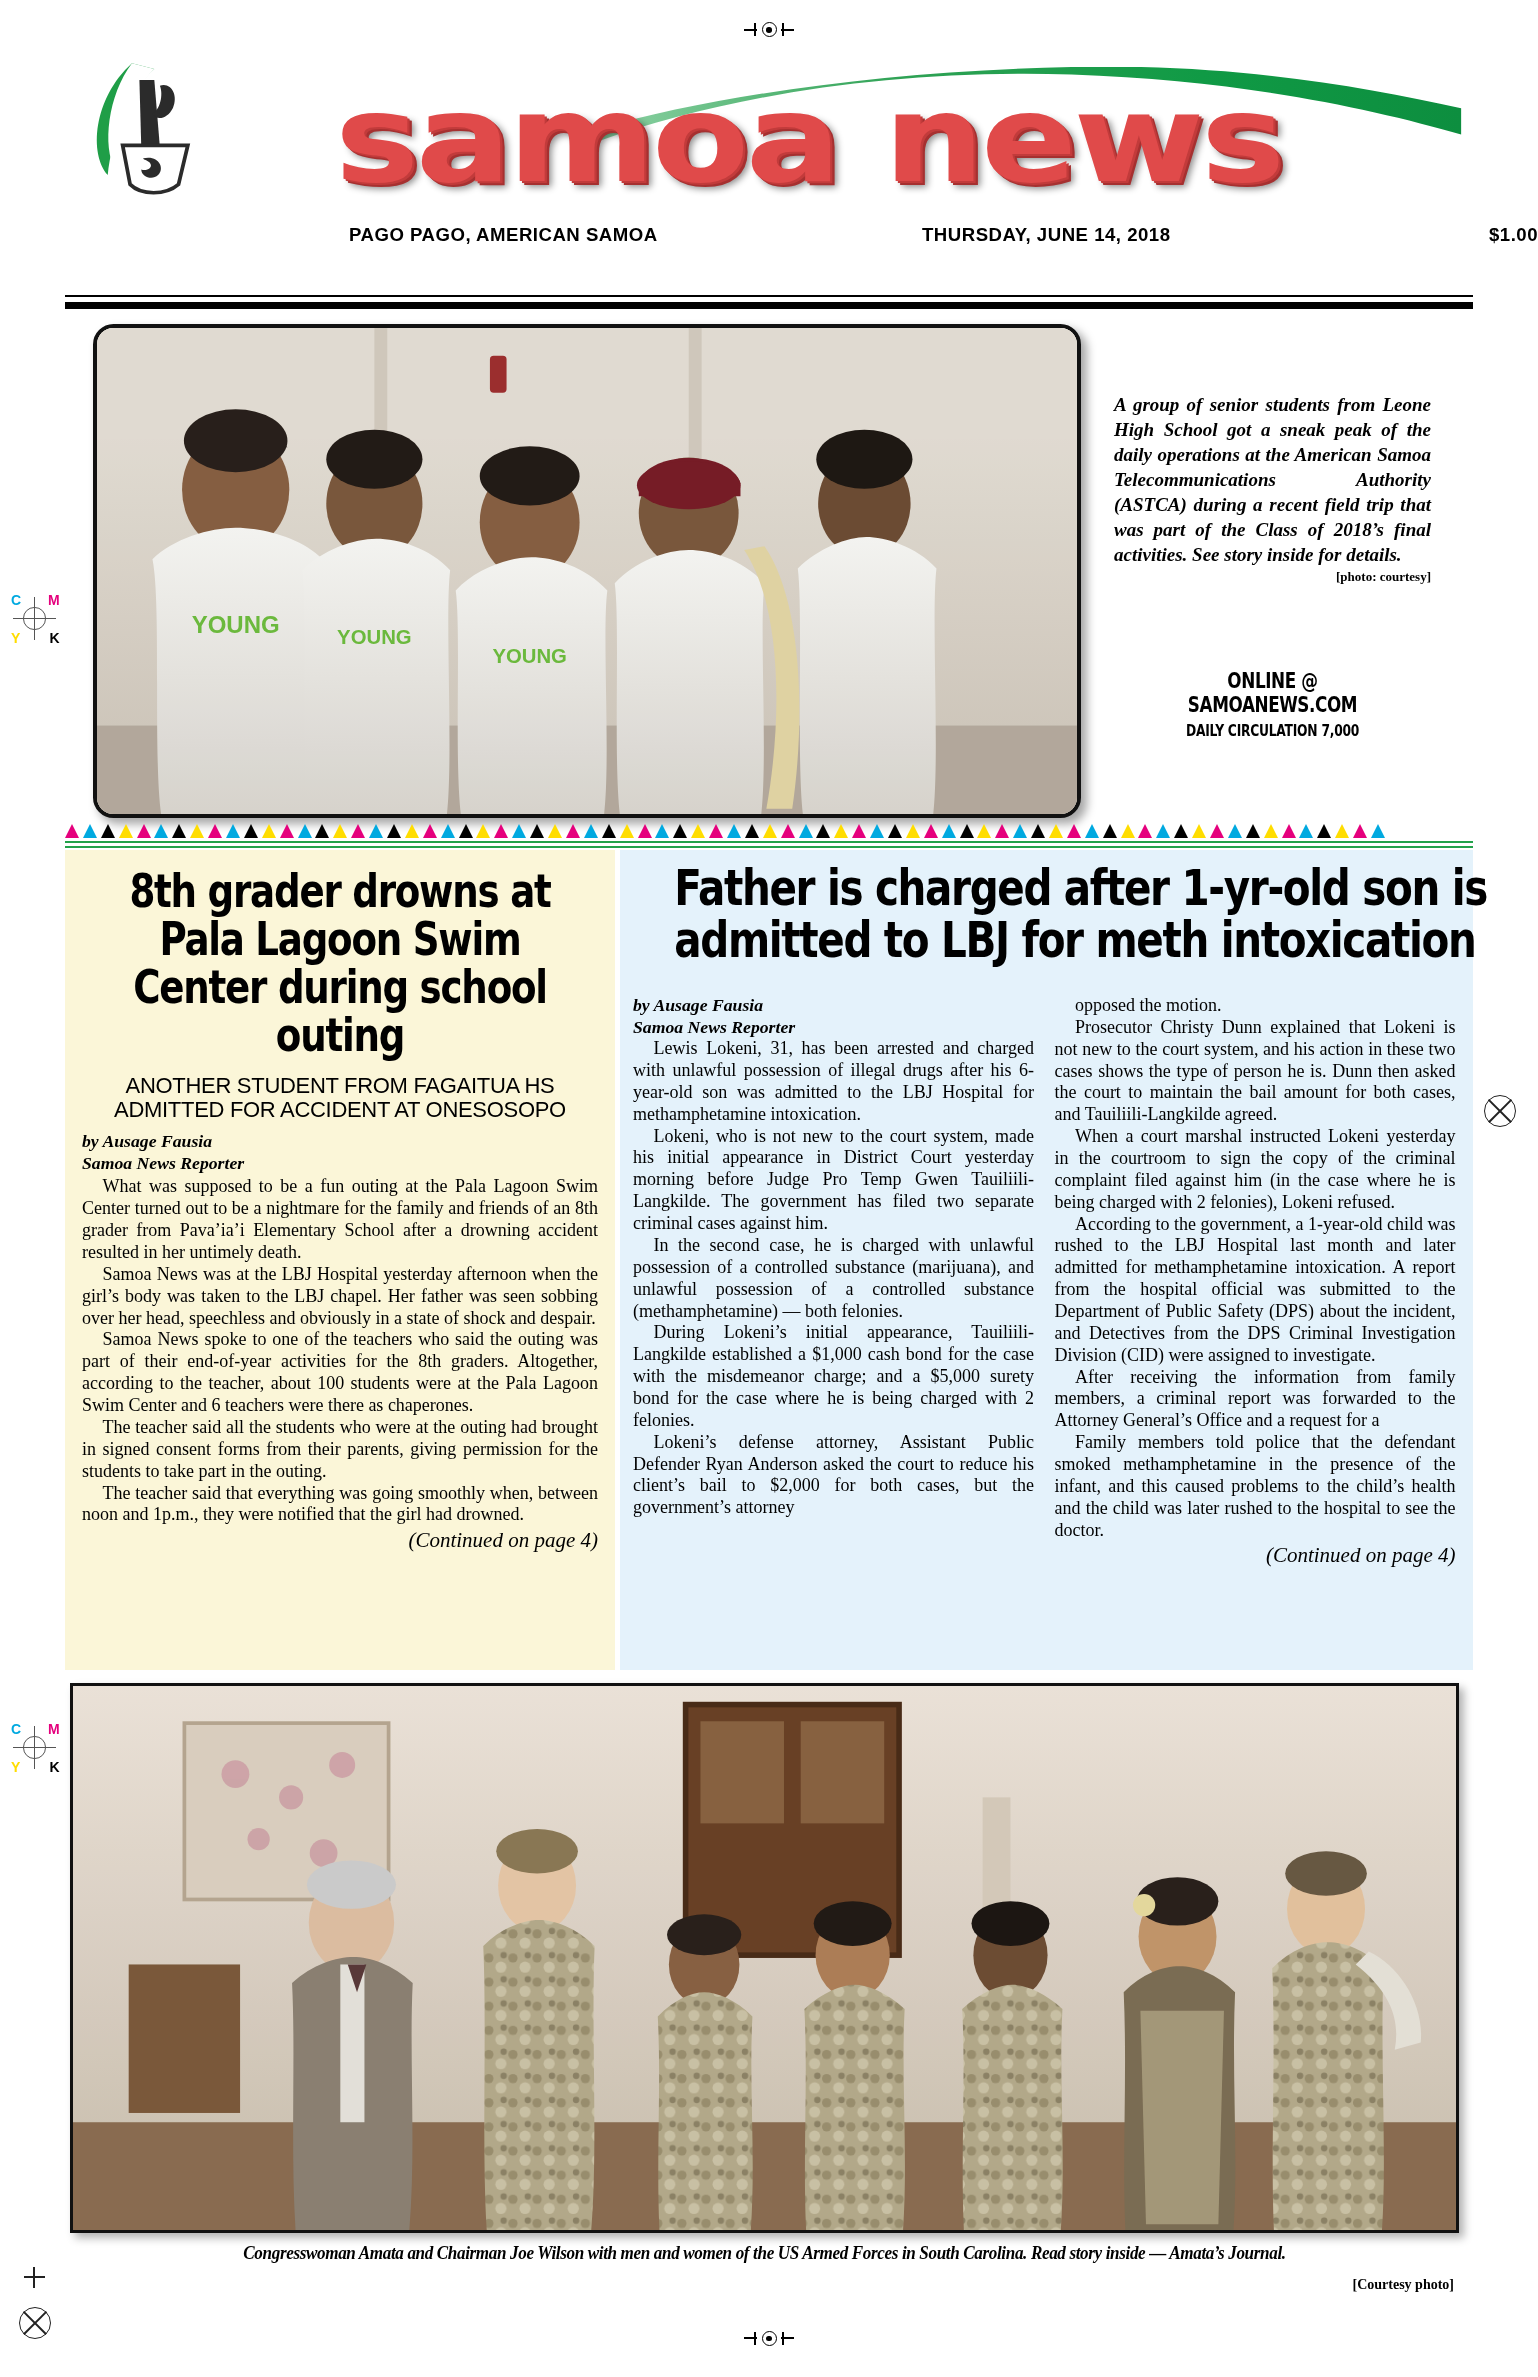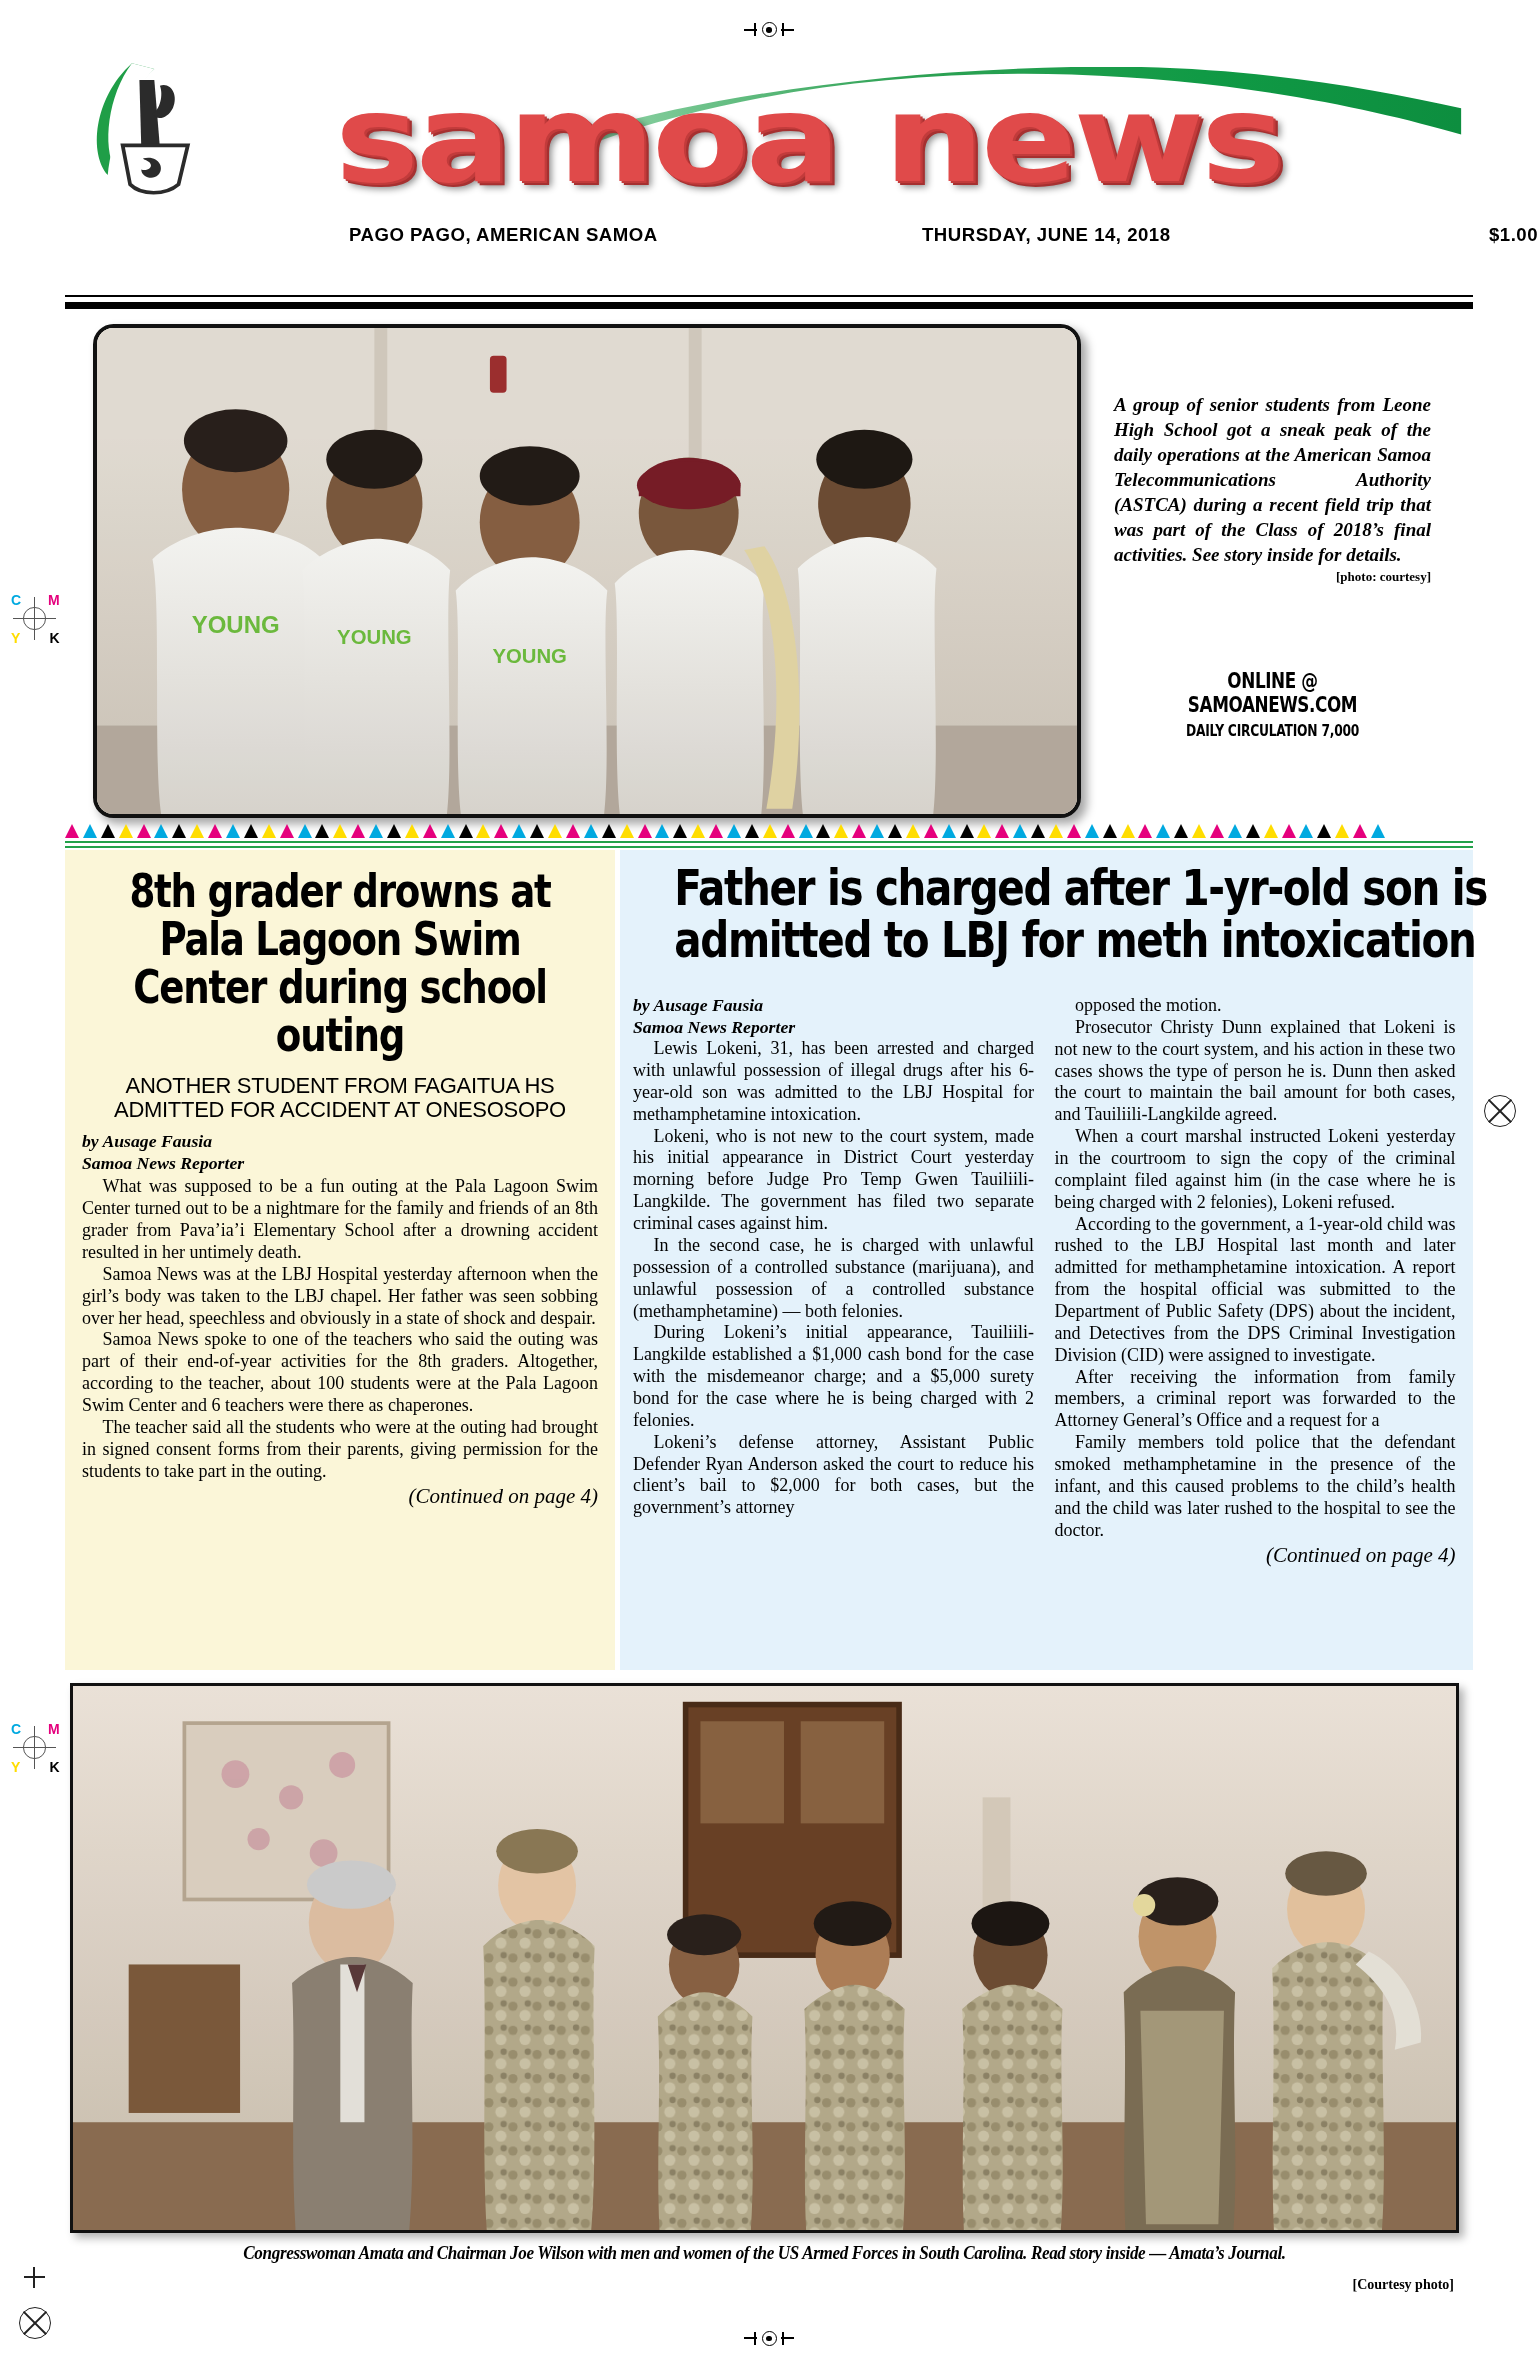--- a/index.html
+++ b/index.html
@@ -418,20 +418,21 @@
   <div id="leftSub">ANOTHER STUDENT FROM FAGAITUA HS ADMITTED FOR ACCIDENT AT ONESOSOPO</div>
   <div id="leftByline">
     <div class="byline">by Ausage Fausia</div>
     <div class="byline">Samoa News Reporter</div>
   </div>
   <div id="leftBody">
     <p>What was supposed to be a fun outing at the Pala Lagoon Swim Center turned out to be a nightmare for the family and friends of an 8th grader from Pava’ia’i Elementary School after a drowning accident resulted in her untimely death.</p>
     <p>Samoa News was at the LBJ Hospital yesterday afternoon when the girl’s body was taken to the LBJ chapel. Her father was seen sobbing over her head, speechless and obviously in a state of shock and despair.</p>
     <p>Samoa News spoke to one of the teachers who said the outing was part of their end-of-year activities for the 8th graders. Altogether, according to the teacher, about 100 students were at the Pala Lagoon Swim Center and 6 teachers were there as chaperones.</p>
     <p>The teacher said all the students who were at the outing had brought in signed consent forms from their parents, giving permission for the students to take part in the outing.</p>
+    <p>The teacher said that everything was going smoothly when, between noon and 1p.m., they were notified that the girl had drowned.</p>
     <div class="contd">(Continued on page 4)</div>
   </div>
 </div>
 
 <div id="rightPanel">
   <div id="rightHead">
     <div>Father is charged after 1-yr-old son is</div>
     <div>admitted to LBJ for meth intoxication</div>
   </div>
   <div id="rightCols">

